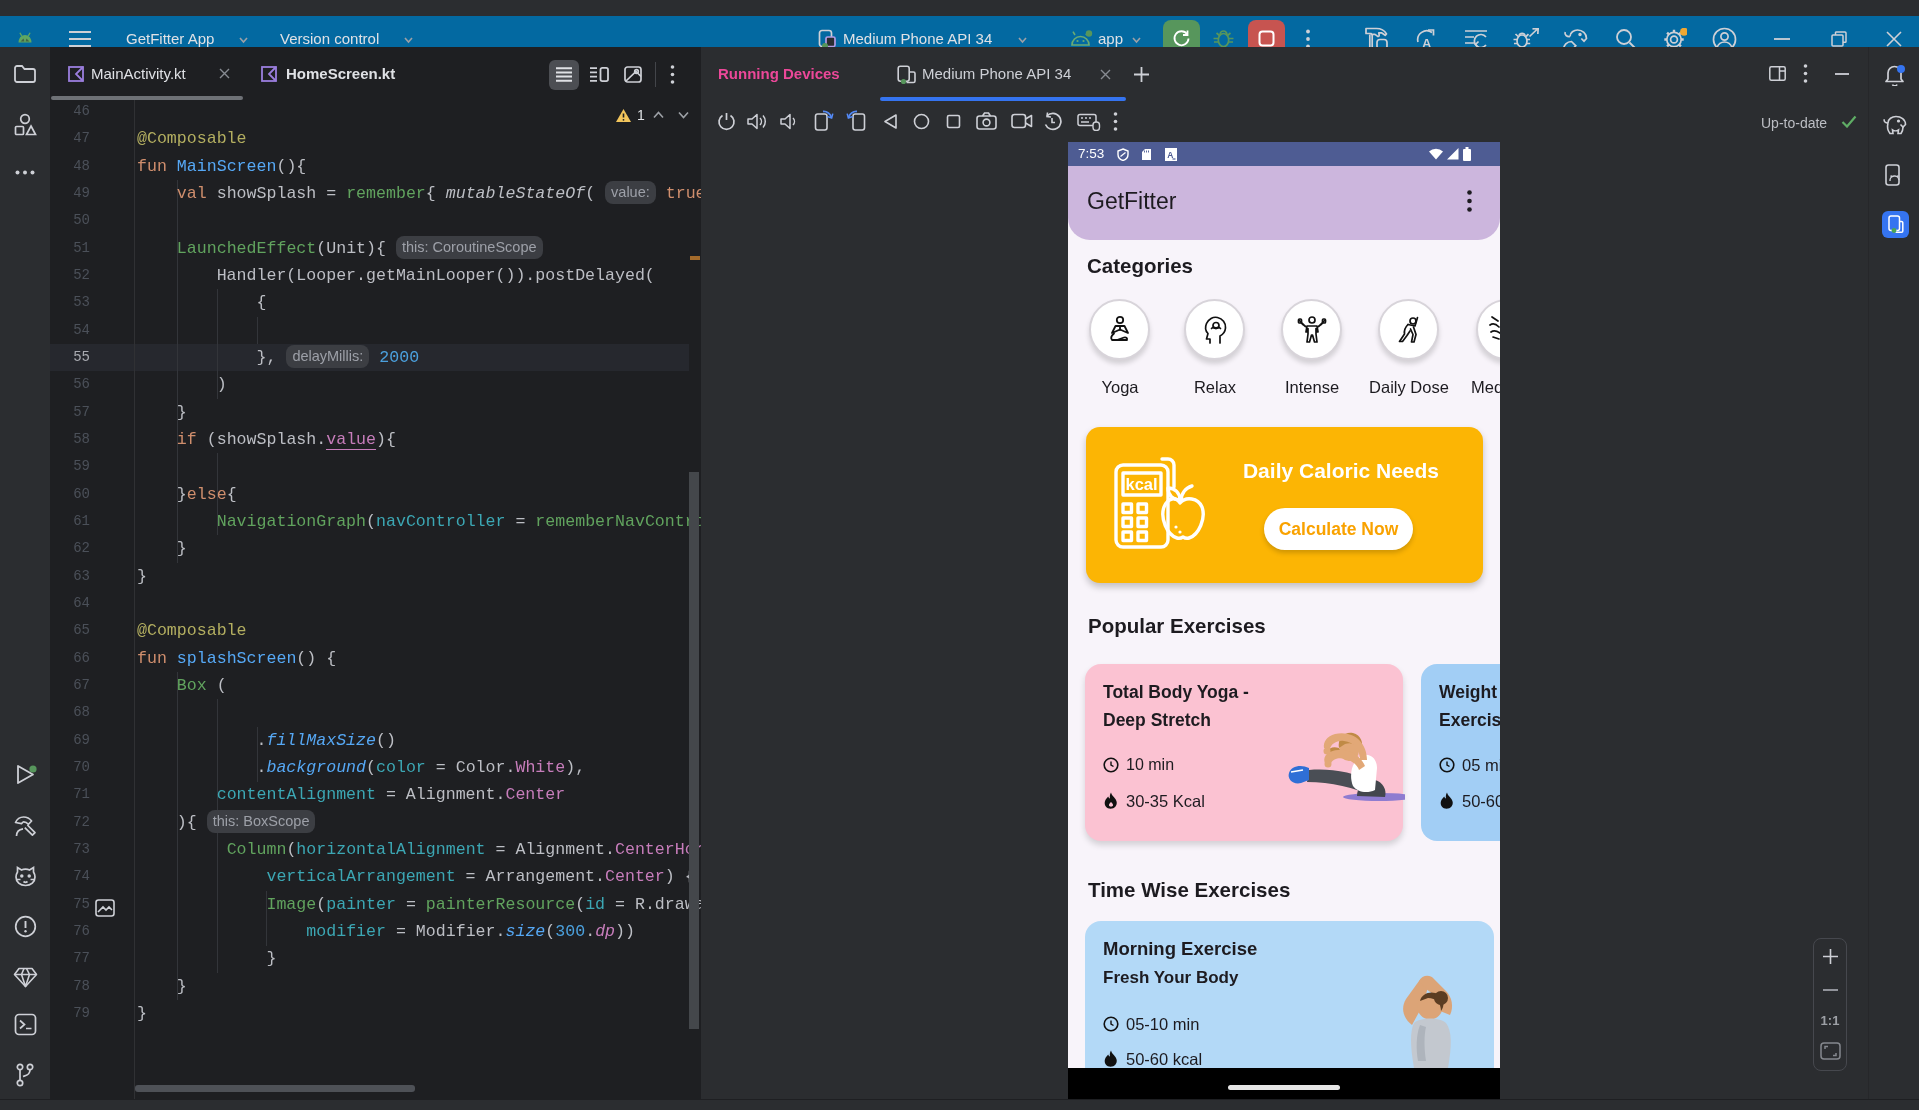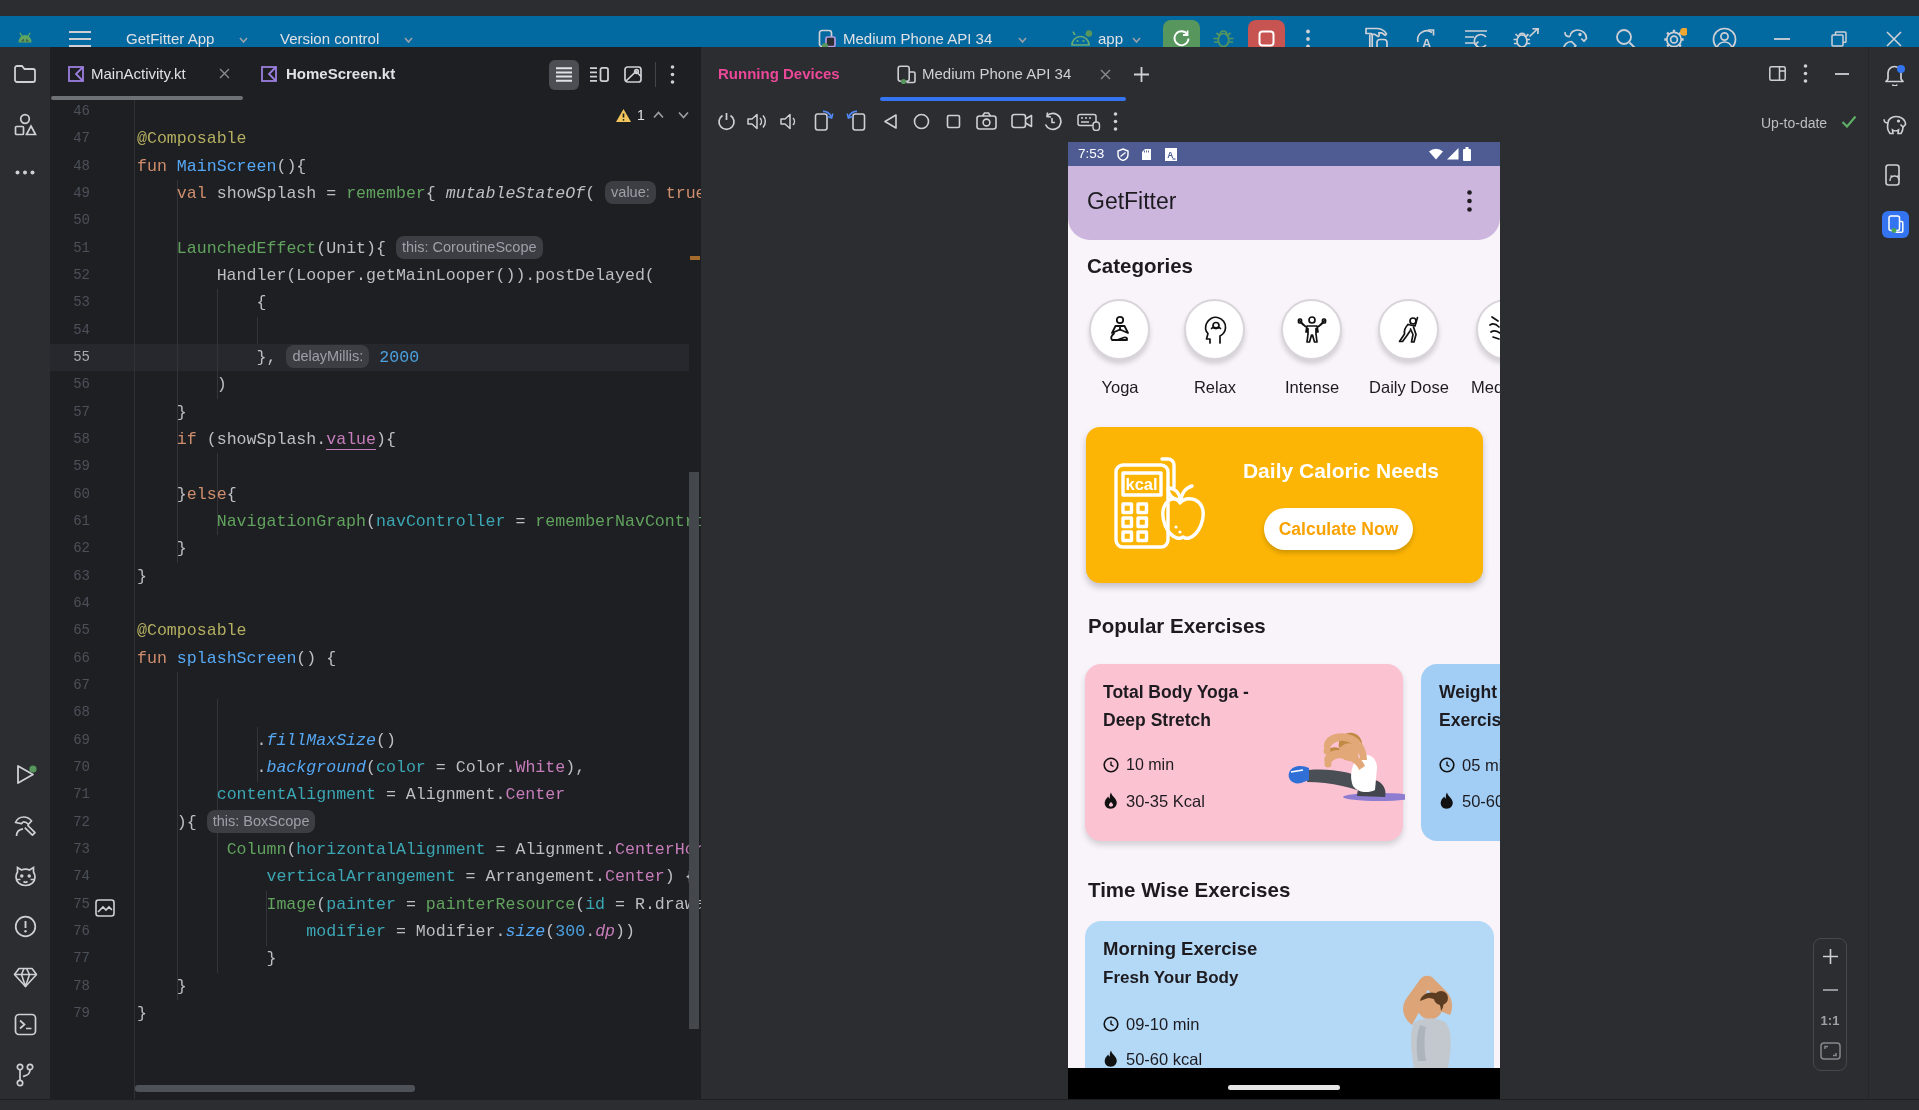--- a/index.html
+++ b/index.html
@@ -369,20 +369,21 @@
     <div class="ln" style="top:437.3px">62</div>
       <div class="cl" style="top:437.3px">    }</div>
     <div class="ln" style="top:464.6px">63</div>
       <div class="cl" style="top:464.6px">}</div>
     <div class="ln" style="top:492px">64</div>
     <div class="ln" style="top:519.3px">65</div>
       <div class="cl" style="top:519.3px"><span class="ann">@Composable</span></div>
     <div class="ln" style="top:546.6px">66</div>
       <div class="cl" style="top:546.6px"><span class="k">fun </span><span class="fn">splashScreen</span>() {</div>
     <div class="ln" style="top:574px">67</div>
+      <div class="cl" style="top:574px">    <span class="call">Box</span> (</div>
     <div class="ln" style="top:601.3px">68</div>
     <div class="ln" style="top:628.6px">69</div>
       <div class="cl" style="top:628.6px">            .<span class="ext">fillMaxSize</span>()</div>
     <div class="ln" style="top:656px">70</div>
       <div class="cl" style="top:656px">            .<span class="ext">background</span>(<span class="named">color</span> = Color.<span class="prop">White</span>),</div>
     <div class="ln" style="top:683.3px">71</div>
       <div class="cl" style="top:683.3px">        <span class="named">contentAlignment</span> = Alignment.<span class="prop">Center</span></div>
     <div class="ln" style="top:710.6px">72</div>
       <div class="cl" style="top:710.6px">    ){ <span class="hint">this: BoxScope</span></div>
     <div class="ln" style="top:738px">73</div>
@@ -684,21 +685,21 @@
 
     <div class="abs" style="left:20px;top:736px;font-size:20.5px;font-weight:bold;color:#1D1B20">Time Wise Exercises</div>
 
     <div class="abs" style="left:17px;top:779px;width:409px;height:170px;border-radius:16px;background:#B3D9F7"></div>
     <div class="abs" style="left:35px;top:796px;font-size:18.5px;font-weight:bold;color:#1D1B20">Morning Exercise</div>
     <div class="abs" style="left:35px;top:826px;font-size:17px;font-weight:bold;color:#1D1B20">Fresh Your Body</div>
     <svg class="abs" style="left:35px;top:874px" width="16" height="16" viewBox="0 0 16 16">
       <circle cx="8" cy="8" r="6.8" fill="none" stroke="#111" stroke-width="1.6"></circle>
       <path d="M8 4.5 V8 L10.5 9.5" fill="none" stroke="#111" stroke-width="1.4"></path>
     </svg>
-    <div class="abs" style="left:58px;top:873px;font-size:16.5px;color:#1D1B20">09-10 min</div>
+    <div class="abs" style="left:58px;top:873px;font-size:16.5px;color:#1D1B20">05-10 min</div>
     <svg class="abs" style="left:36px;top:908px" width="14" height="17" viewBox="0 0 14 17">
       <path d="M7 0.5 C7.5 3 9.5 4.5 11 6.5 C13 9 13.5 12 11.5 14.5 C9 17.5 4 17.5 1.8 14.5 C0 12 0.5 9 2.5 6.5 C3 5.9 3.8 5.2 4.2 4.5 C4.5 5.5 5.2 6.2 6 6.5 C5.5 4.5 6 2 7 0.5 Z" fill="#111"></path>
     </svg>
     <div class="abs" style="left:58px;top:908px;font-size:16.5px;color:#1D1B20">50-60 kcal</div>
 
     <svg class="abs" style="left:306px;top:831px" width="98" height="95" viewBox="0 0 98 95">
       <path d="M38 52 C30 46 26 36 32 26 L45 8 C48 4 54 5 55 9 L50 30 Z" fill="#DCA477"></path>
       <path d="M45 8 C48 2 56 1 60 6 L72 18 L66 26 L52 16 Z" fill="#DCA477"></path>
       <path d="M72 18 C78 24 80 34 76 42 L66 38 C68 32 66 28 62 24 Z" fill="#DCA477"></path>
       <circle cx="56" cy="34" r="12.5" fill="#DCA477"></circle>

